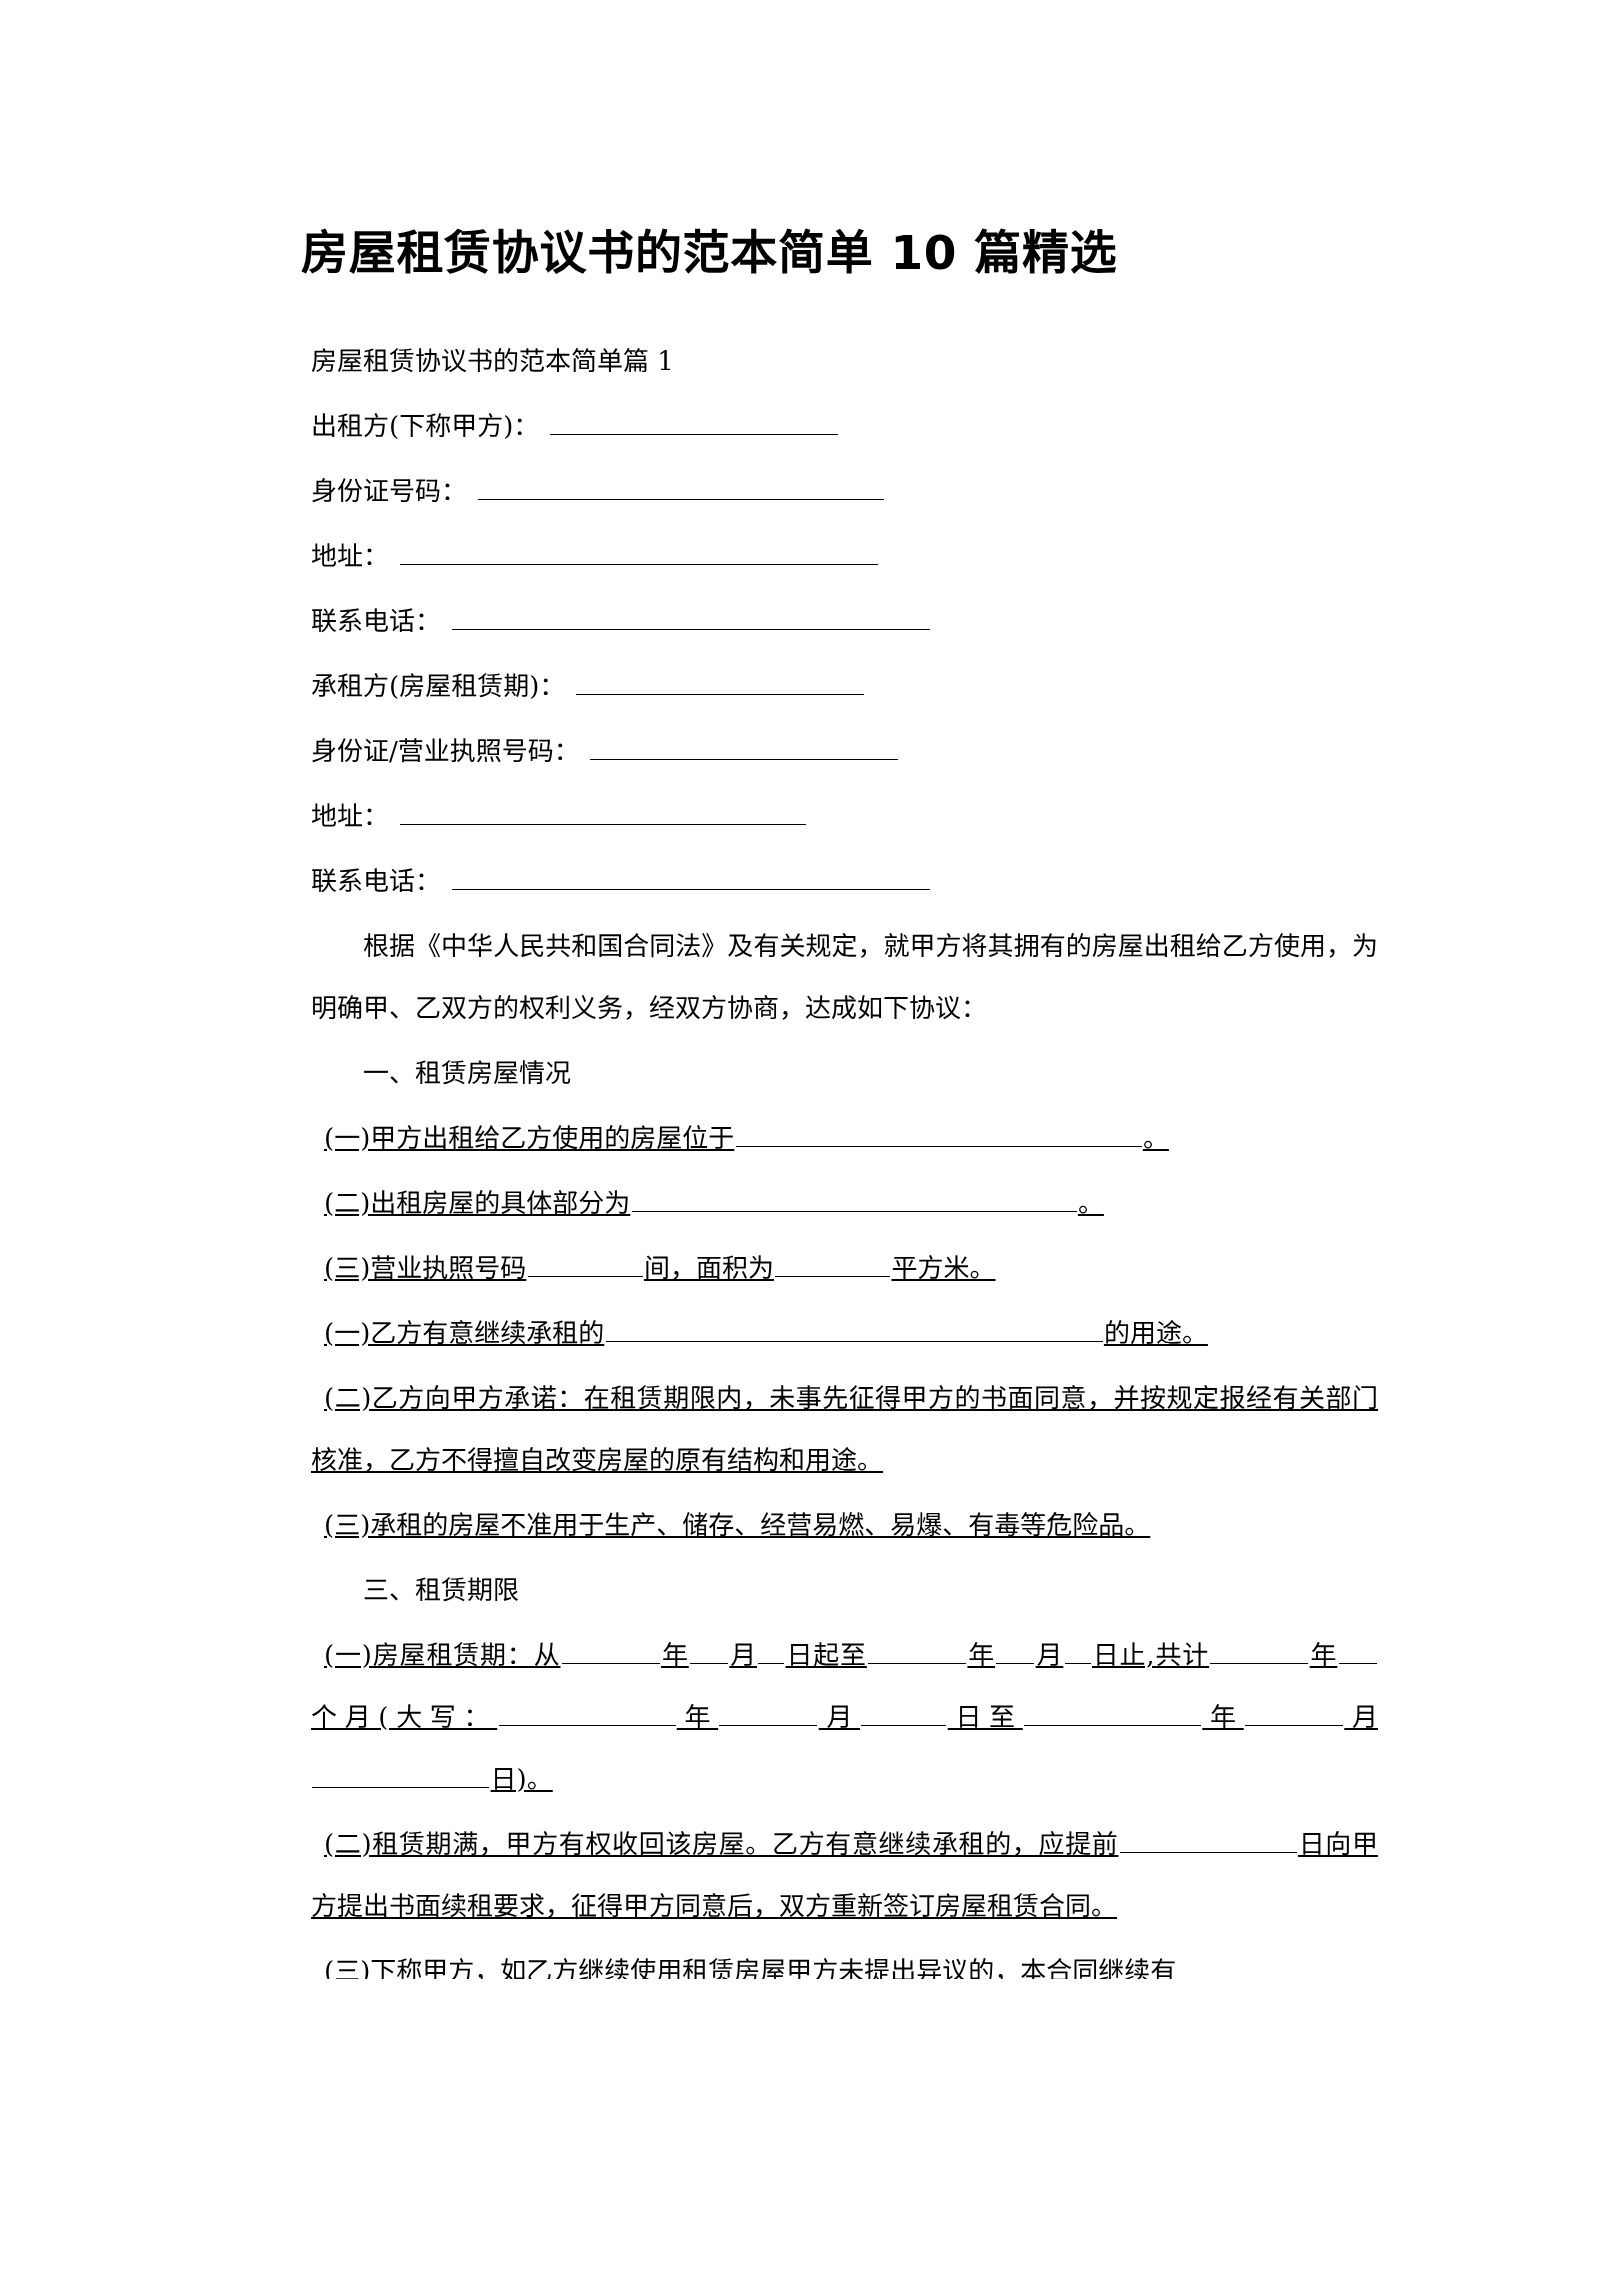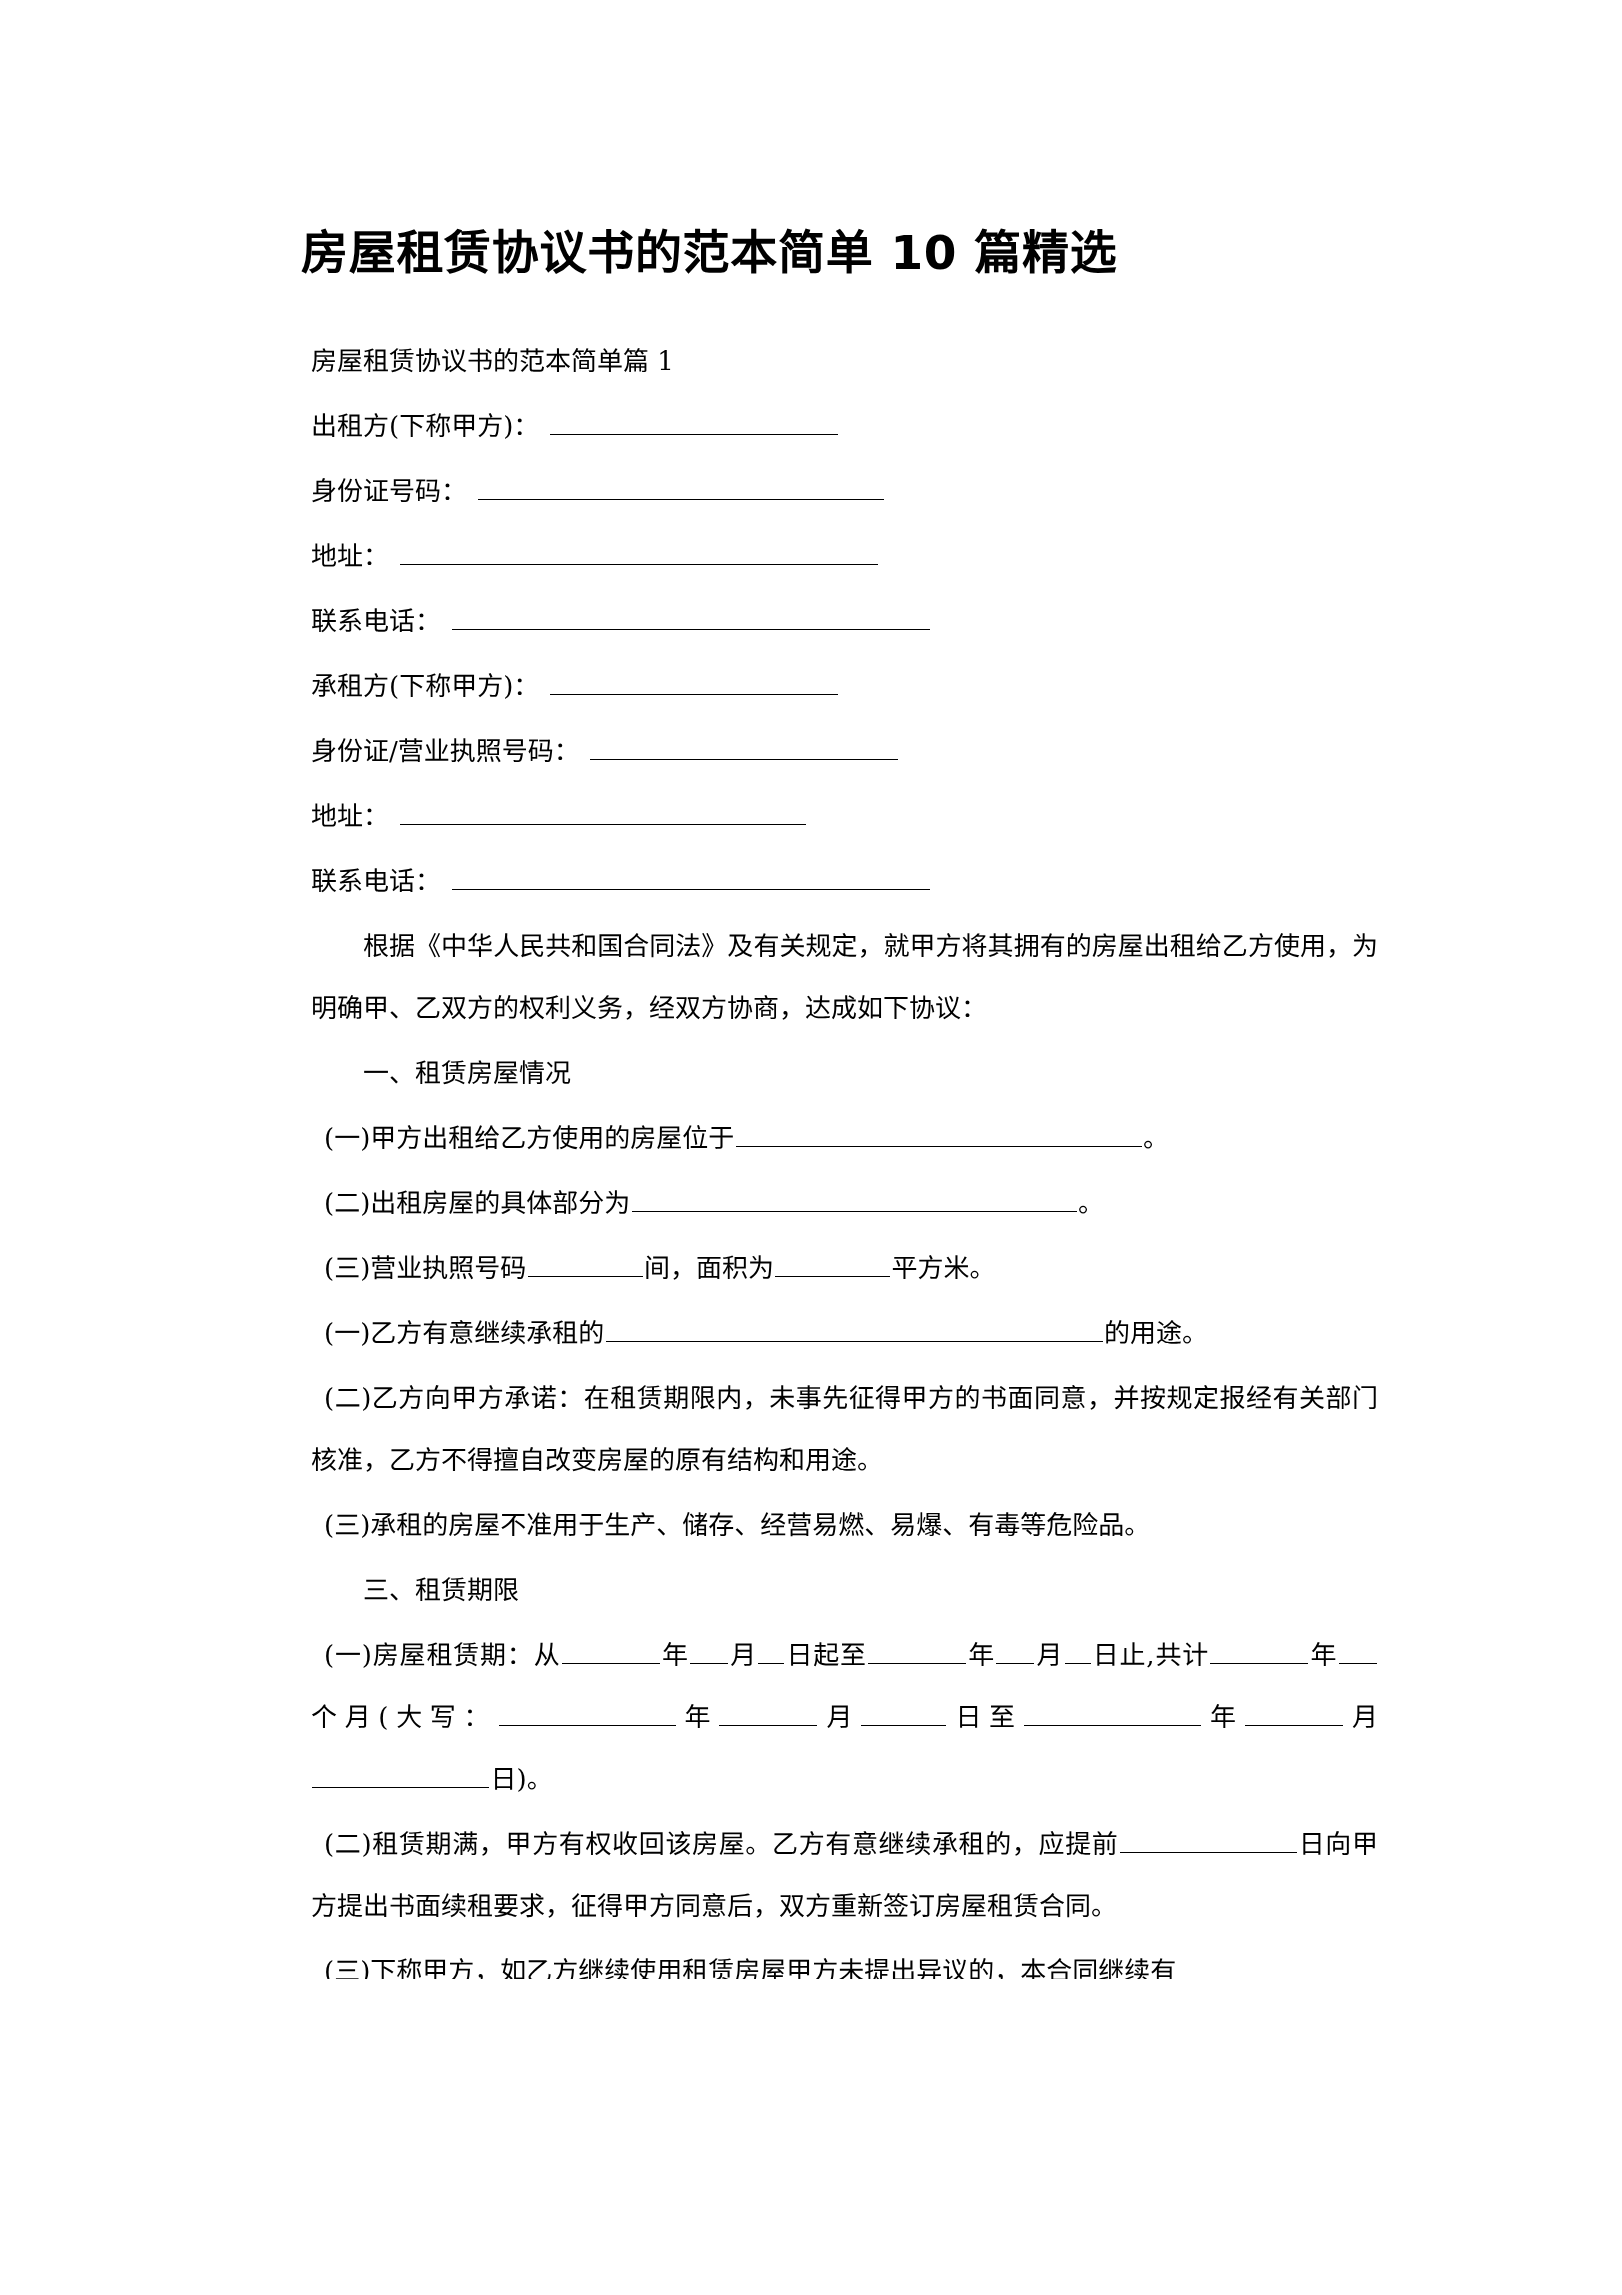--- a/index.html
+++ b/index.html
@@ -49,21 +49,21 @@
     text-align: justify;
     text-justify: inter-ideograph;
     font-size: 26px;
     line-height: 62px;
     white-space: normal;
   }
   .para.nowrap { white-space: nowrap; }
 
   
   .indent2 { text-indent: 52px; }
-  .indent1 { text-indent: 13px; }
+  .indent1 { text-indent: 13px; text-decoration: underline; }
   .indent-none { text-indent: 0; }
 
   
   .blank {
     display: inline-block;
     border-bottom: 1.3px solid #000;
     vertical-align: baseline;
     height: 22px;
     margin: 0 1.3px;
   }
@@ -104,21 +104,21 @@
 
     <p class="para indent-none nowrap">
       <span>地址：</span><span class="gap-s"></span><span class="blank b-w7"></span>
     </p>
 
     <p class="para indent-none nowrap">
       <span>联系电话：</span><span class="gap-s"></span><span class="blank b-w7"></span>
     </p>
 
     <p class="para indent-none nowrap">
-      <span>承租方(下称甲方)：</span><span class="gap-s"></span><span class="blank b-w2"></span>
+      <span>承租方(房屋租赁期)：</span><span class="gap-s"></span><span class="blank b-w2"></span>
     </p>
 
     <p class="para indent-none nowrap">
       <span>身份证/营业执照号码：</span><span class="gap-s"></span><span class="blank b-w3"></span>
     </p>
 
     <p class="para indent-none nowrap">
       <span>地址：</span><span class="gap-s"></span><span class="blank b-w5"></span>
     </p>
 

